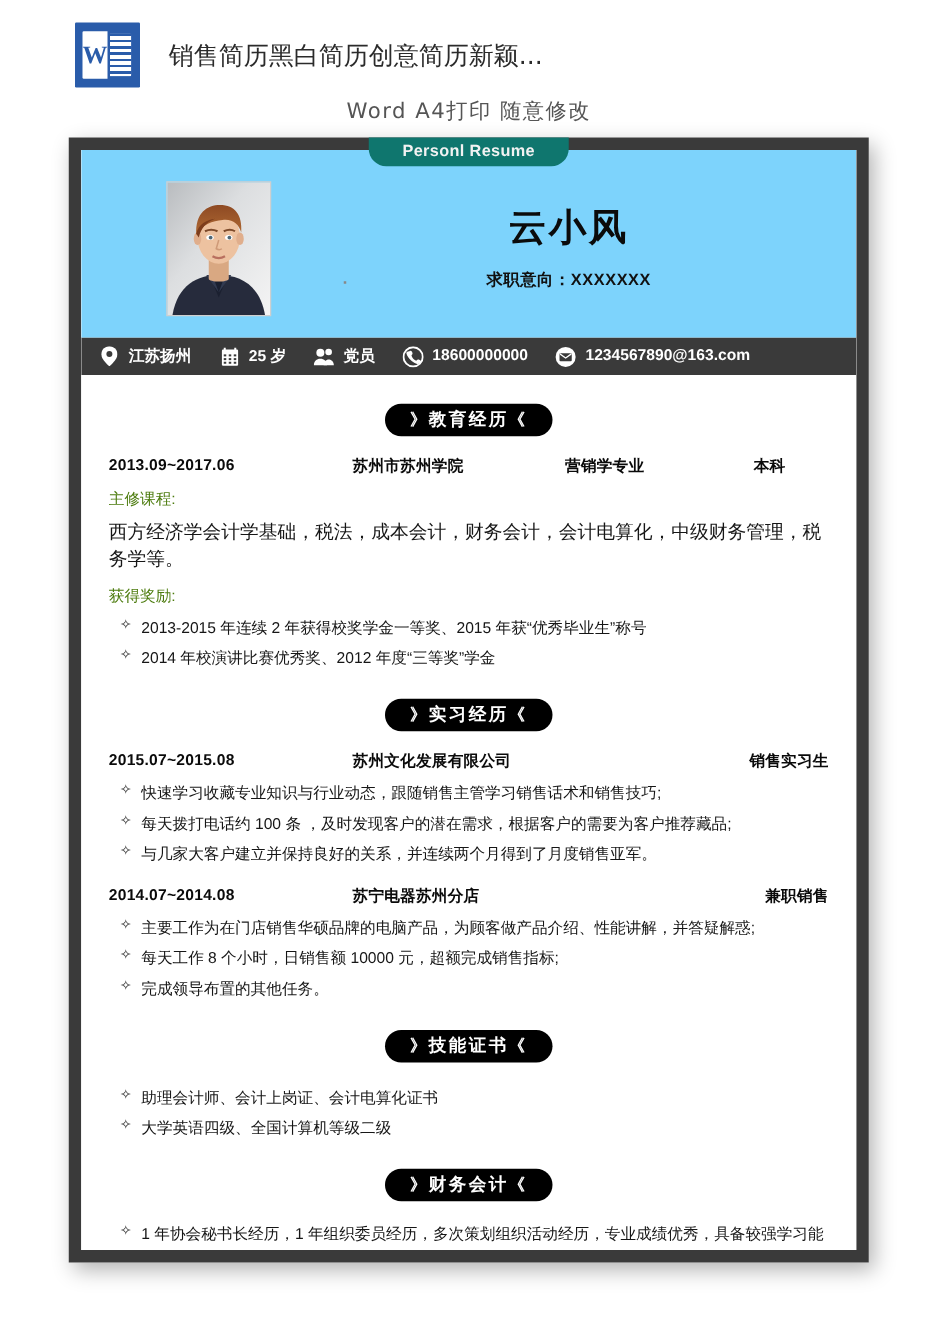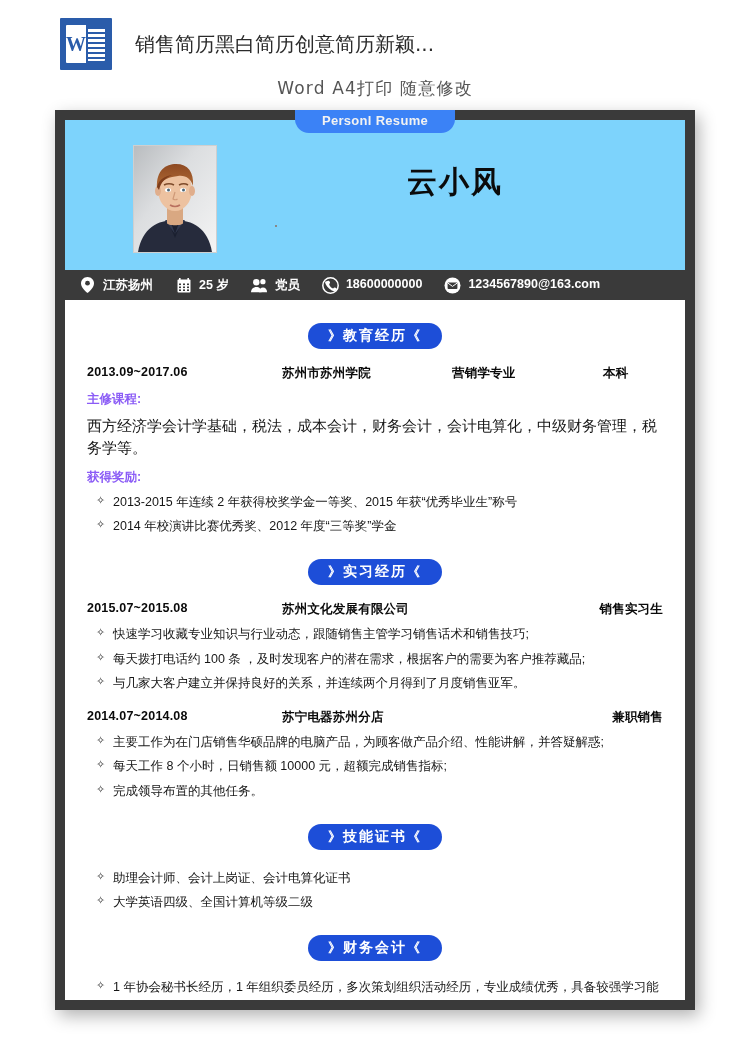--- a/index.html
+++ b/index.html
@@ -108,21 +108,21 @@
   }
 
   
   .resume-tab {
     position: absolute;
     left: 50%;
     transform: translateX(-50%);
     top: 0px;
     width: 160px;
     height: 23px;
-    background: #3b82f6;
+    background: #0f766e;
     border-radius: 0 0 14px 14px;
     color: #f2f2f2;
     font-size: 13px;
     font-weight: bold;
     line-height: 22px;
     text-align: center;
     z-index: 5;
     letter-spacing: 0.3px;
   }
 
@@ -206,21 +206,21 @@
   .content {
     padding: 0 22px;
     box-sizing: border-box;
   }
   .sec-head {
     text-align: center;
     margin: 23px 0 0 0;
   }
   .sec-pill {
     display: inline-block;
-    background: #1d4ed8;
+    background: #000000;
     color: #ffffff;
     font-size: 14px;
     font-weight: bold;
     border-radius: 13px;
     padding: 4px 20px 5px 20px;
     letter-spacing: 2px;
     line-height: 1.15;
   }
   .sec-pill .brk {
     font-weight: bold;
@@ -239,22 +239,22 @@
   .row-line .c2 { width: 170px; flex: 0 0 auto; }
   .row-line .c3 { flex: 1 1 auto; }
   .row-line .c4 { width: 60px; flex: 0 0 auto; text-align: left; }
 
   .row-line.two .c1 { width: 195px; }
   .row-line.two .c2 { flex: 1 1 auto; }
   .row-line.two .c3 { width: 80px; flex: 0 0 auto; text-align: right; }
 
   .sub-label {
     font-size: 12.5px;
-    font-weight: bold;
-    color: #8b5cf6;
+    font-weight: normal;
+    color: #4d7c0f;
     margin-top: 9px;
   }
   .para {
     font-size: 15px;
     color: #161616;
     margin-top: 7px;
     line-height: 1.5;
   }
   ul.bul {
     list-style: none;
@@ -342,20 +342,21 @@
           <circle cx="49.5" cy="44" r="1.5" fill="#4d6676"></circle>
 
           <path d="M41 46 L39 53 q2.5 1.5 4.5 0" stroke="#cf9a78" stroke-width="1.2" fill="none"></path>
 
           <path d="M36 59 q5 3 10 0" stroke="#b9705f" stroke-width="1.7" fill="none"></path>
         </svg>
       </div>
 
       <div class="head-center">
         <div class="name">云小风</div>
+        <div class="intent">求职意向：XXXXXXX</div>
       </div>
       <div class="tiny-dot"></div>
     </div>
 
     <div class="contact-bar">
 
       <div class="cinfo">
         <span class="ci-icon">
           <svg width="13" height="16" viewBox="0 0 13 16">
               <path d="M6.5 0C2.9 0 0 2.9 0 6.4c0 4.5 6.5 9.6 6.5 9.6S13 10.9 13 6.4C13 2.9 10.1 0 6.5 0z" fill="#fff"></path>

